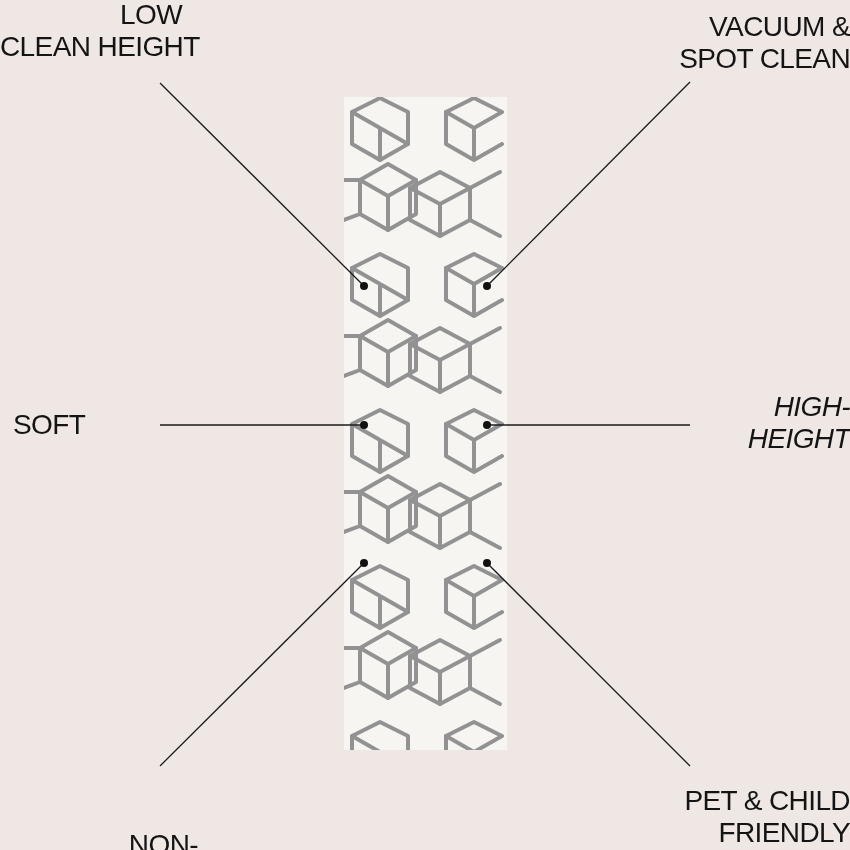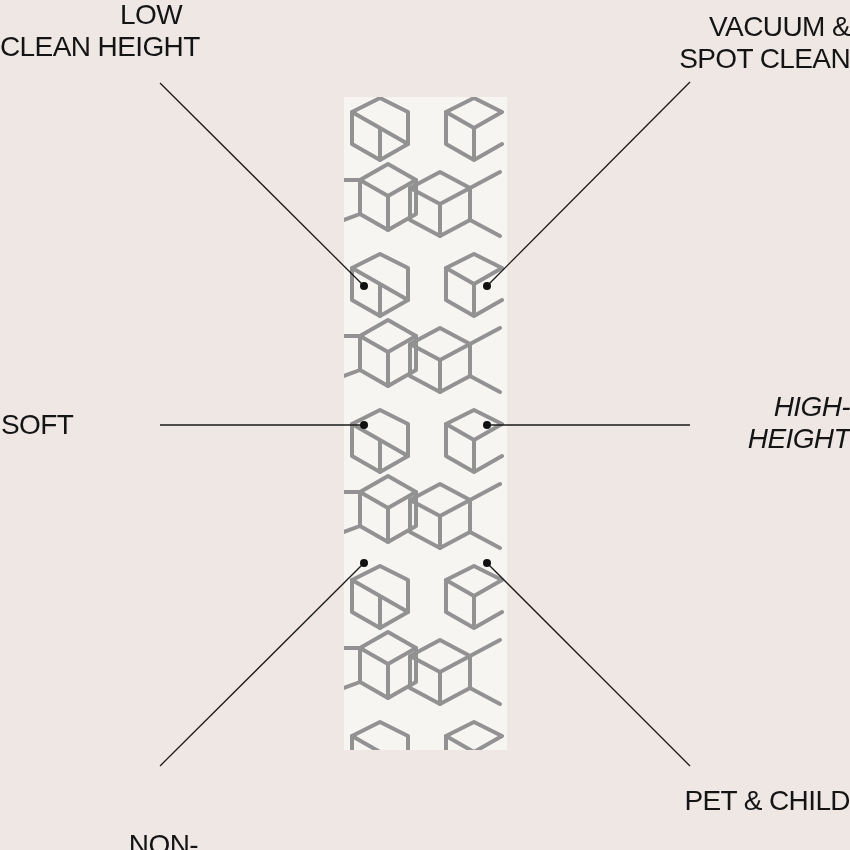--- a/index.html
+++ b/index.html
@@ -14,21 +14,21 @@
       color: #141414;
       font-size: 28px;
       line-height: 32px;
       letter-spacing: -0.6px;
       text-align: right;
       white-space: nowrap;
     }
     .label span { display: block; }
     #lbl-low { left: 0; top: -1px; width: 182px; }
     #lbl-vac { left: 660px; top: -1px; width: 190px; margin-top: 12px; }
-    #lbl-soft { left: 1px; top: 409px; text-align: center; }
+    #lbl-soft { left: 13px; top: 409px; text-align: center; }
     #lbl-high { left: 722px; top: 391px; width: 128px; font-style: italic; }
     #lbl-non { left: 0; top: 829px; width: 158px; padding-left: 40px; }
     #lbl-pet { left: 668px; top: 785px; width: 182px; }
     svg.overlay { position: absolute; left: 0; top: 0; }
   </style>
 </head>
 <body>
 
 <svg class="overlay" width="850" height="850" viewBox="0 0 850 850">
   <defs>
@@ -91,13 +91,14 @@
 </div>
 <div id="lbl-high" class="label">
   <span>HIGH-</span>
   <span>HEIGHT</span>
 </div>
 <div id="lbl-non" class="label">
   <span>NON-</span>
 </div>
 <div id="lbl-pet" class="label">
   <span>PET &amp; CHILD</span>
+  <span>FRIENDLY</span>
 </div>
 
 </body></html>

